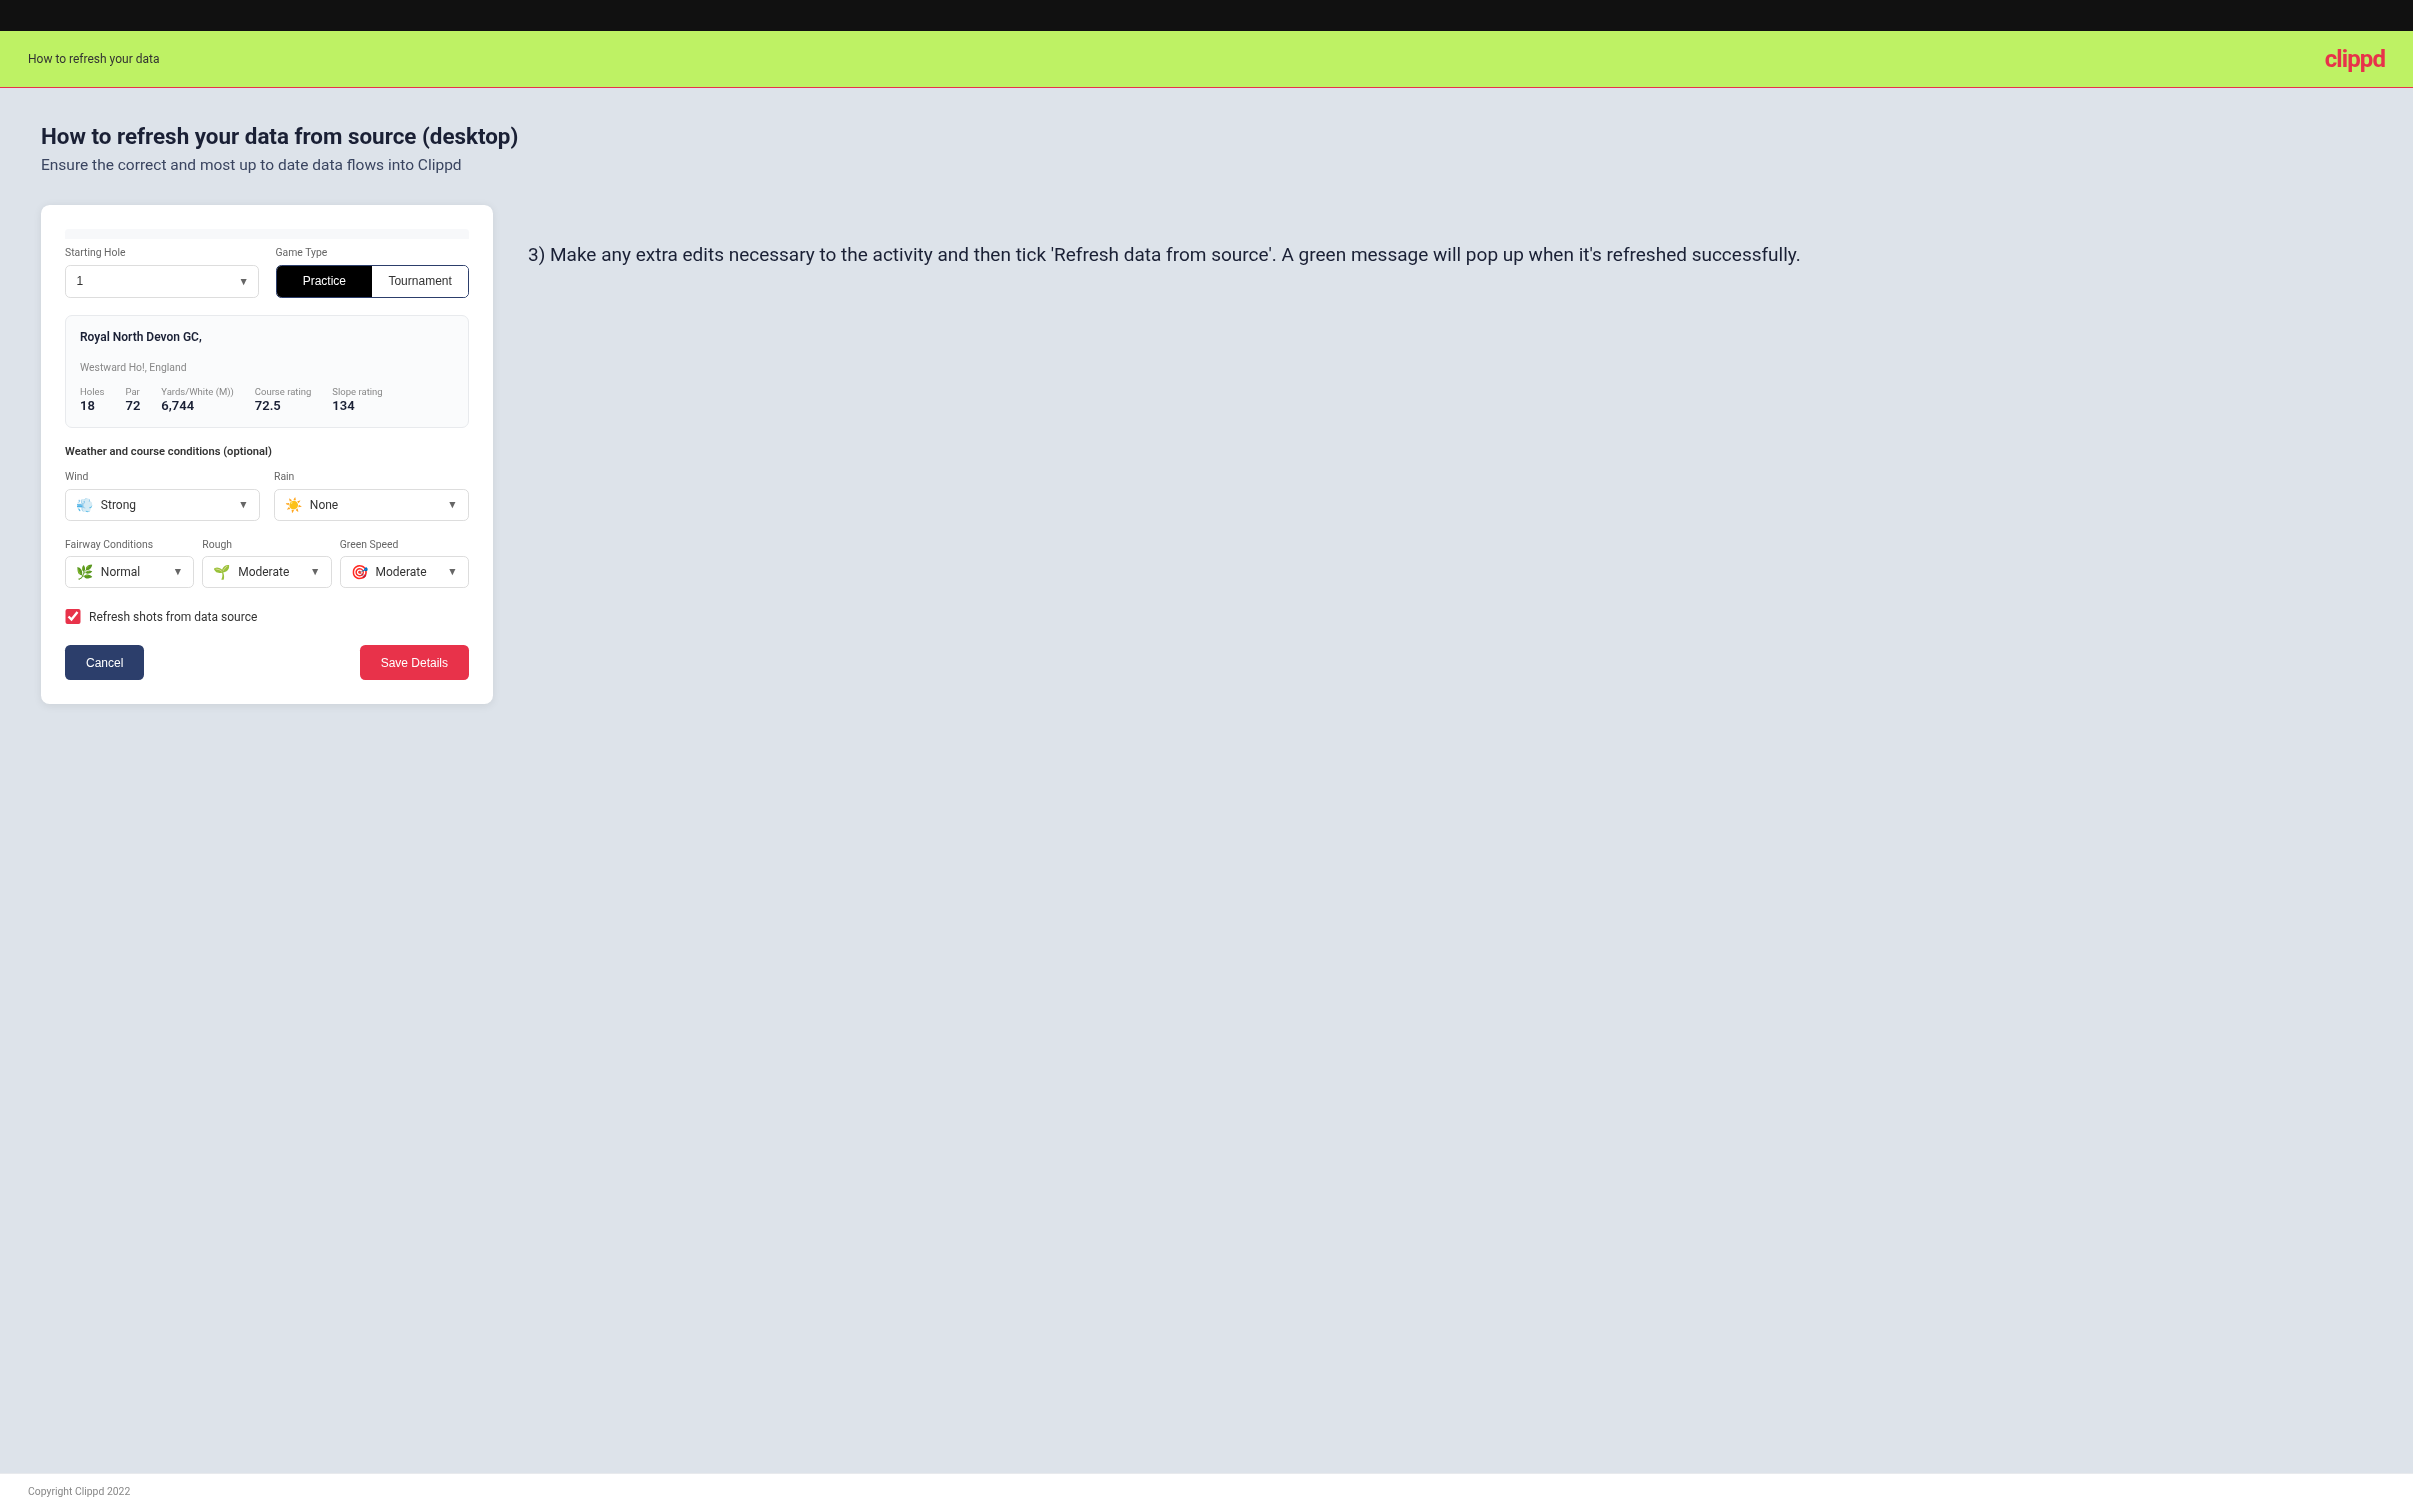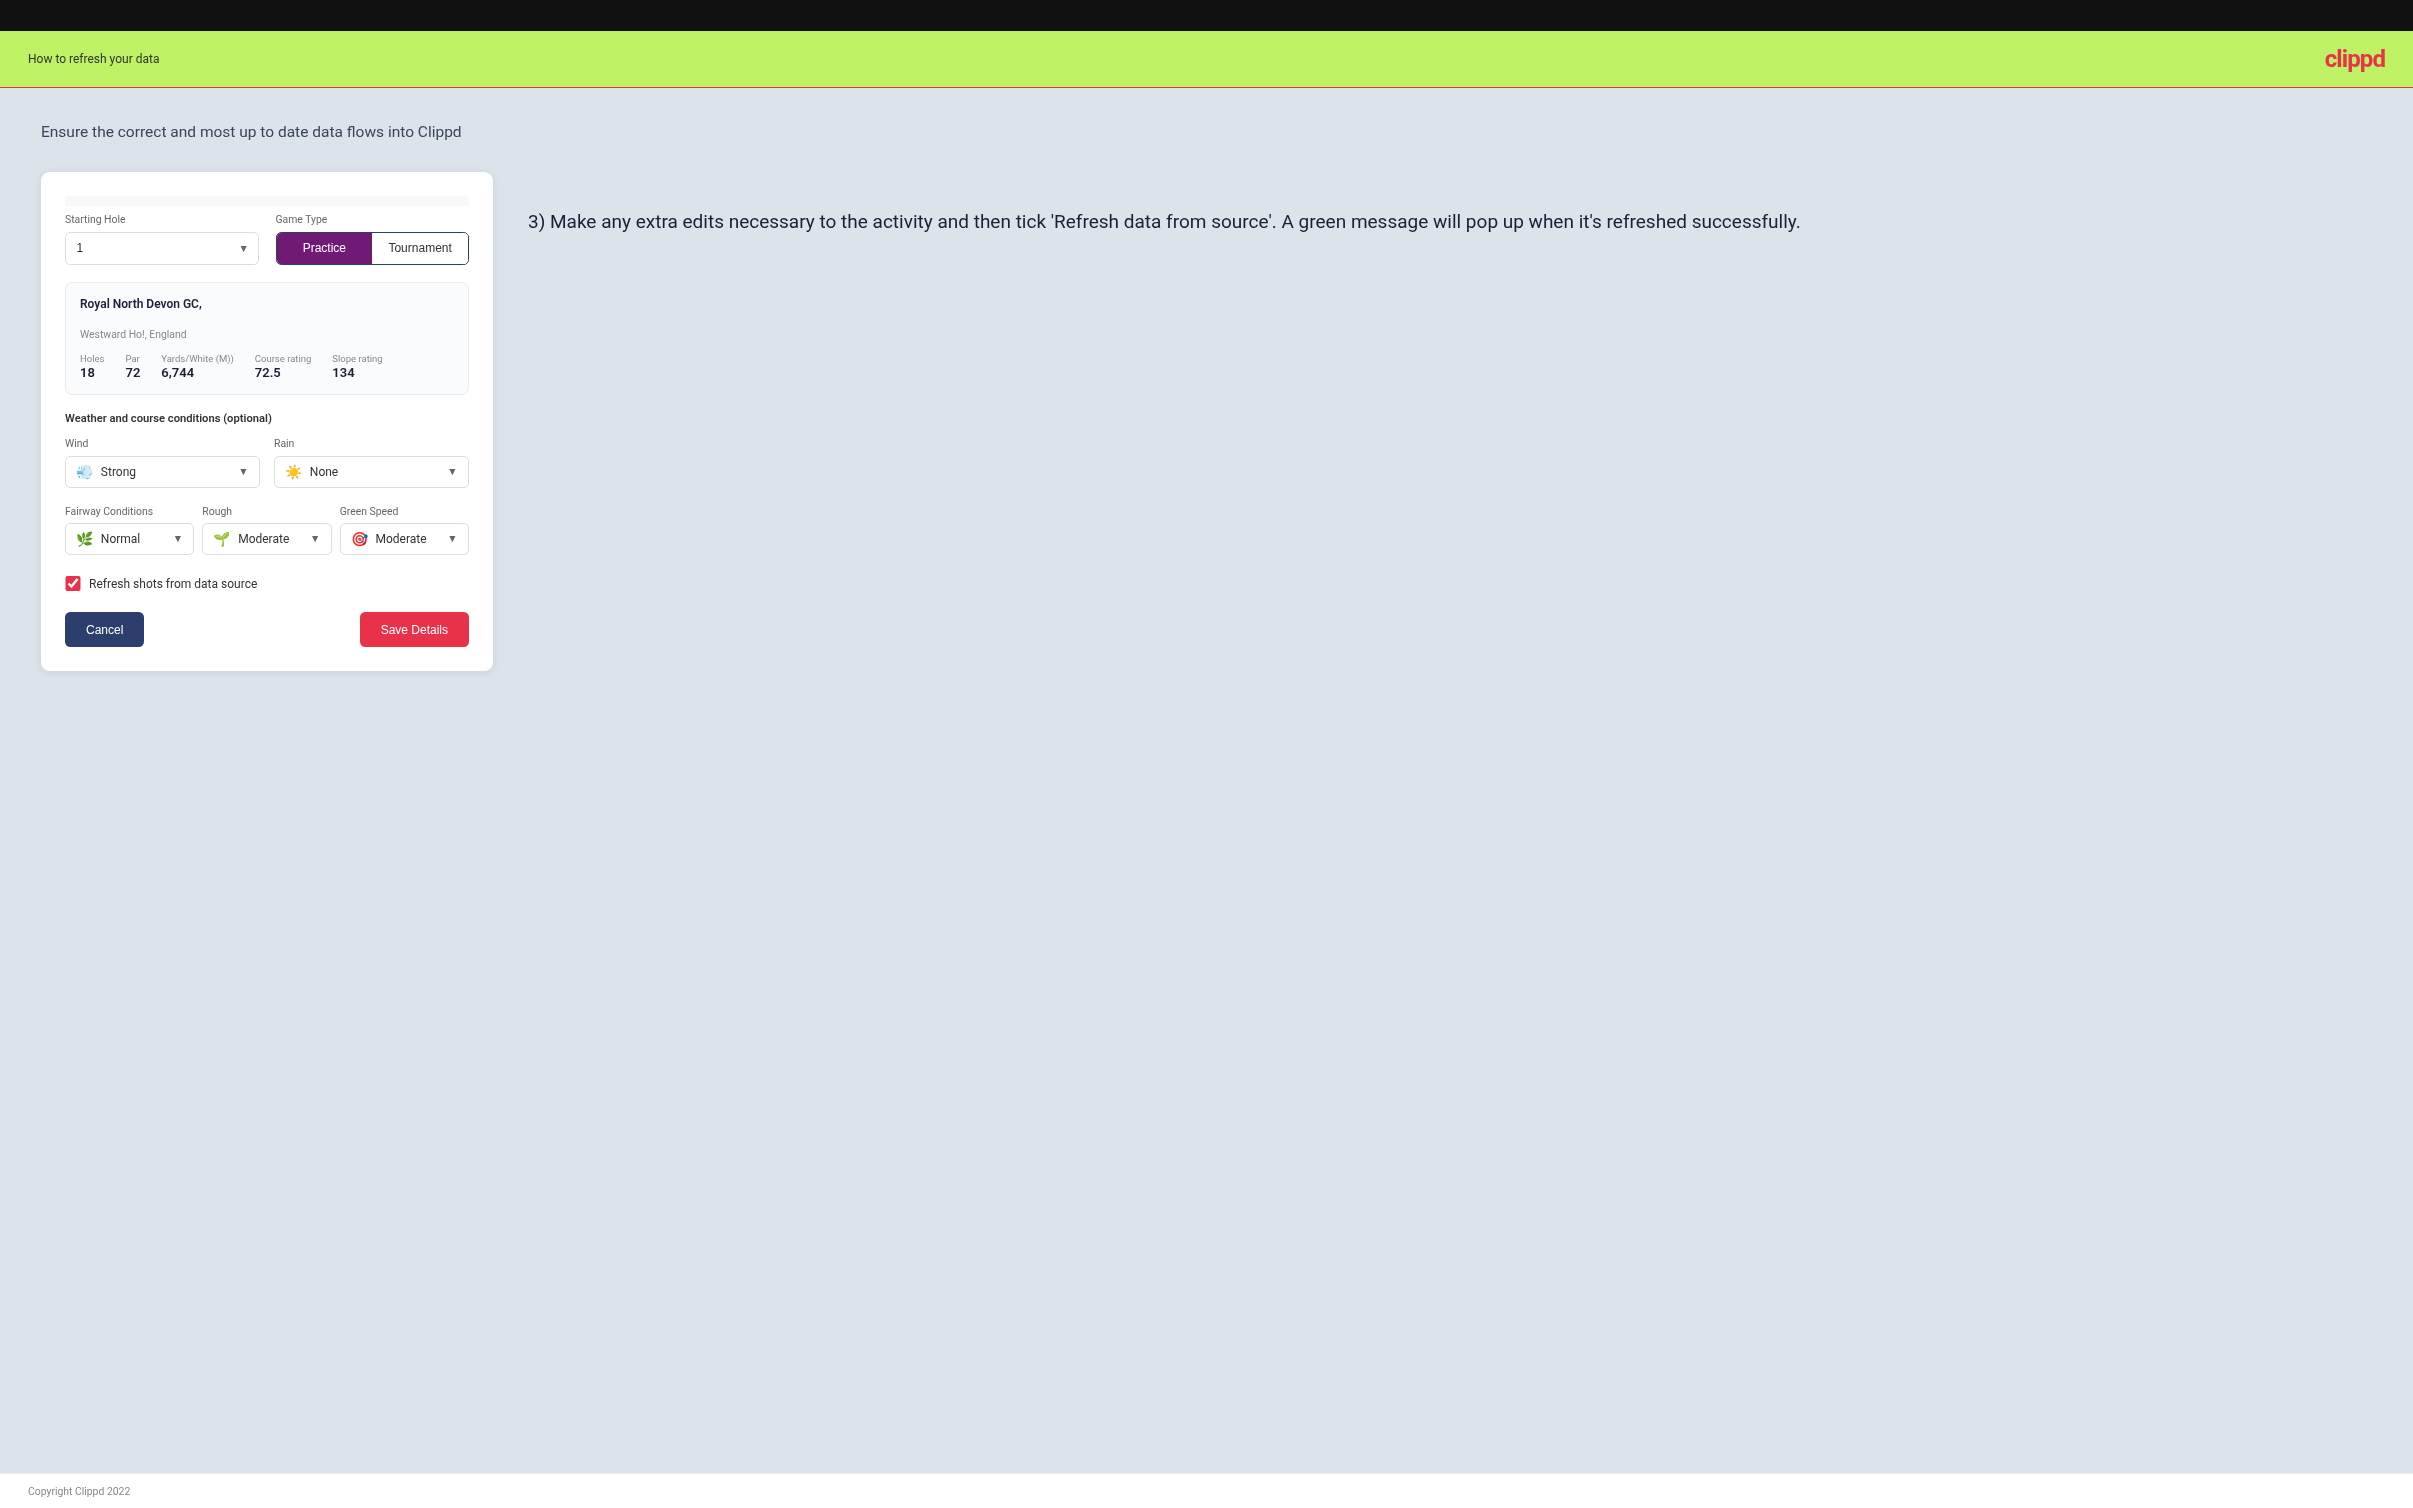--- a/index.html
+++ b/index.html
@@ -132,21 +132,21 @@
       flex: 1;
       padding: 8.6px 14px;
       border: none;
       font-size: 12px;
       cursor: pointer;
       font-weight: 500;
       transition: all 0.2s;
     }
 
     .toggle-btn.active {
-      background: #701a75;
+      background: #000000;
       color: #fff;
     }
 
     .toggle-btn.inactive {
       background: #fff;
       color: #333;
     }
 
     .course-info-box {
       border: 0.9px solid #e8eaed;
@@ -318,20 +318,21 @@
 <body>
 
 <div class="top-bar"></div>
 
 <div class="header">
   <span class="header-title">How to refresh your data</span>
   <span class="logo">clippd</span>
 </div>
 
 <div class="main-content">
+  <h1 class="page-title">How to refresh your data from source (desktop)</h1>
   <p class="page-subtitle">Ensure the correct and most up to date data flows into Clippd</p>
 
   <div class="content-area">
 
     <div class="form-panel">
 
       <div class="top-partial"></div>
 
       <div class="form-row">
         <div class="form-group">

